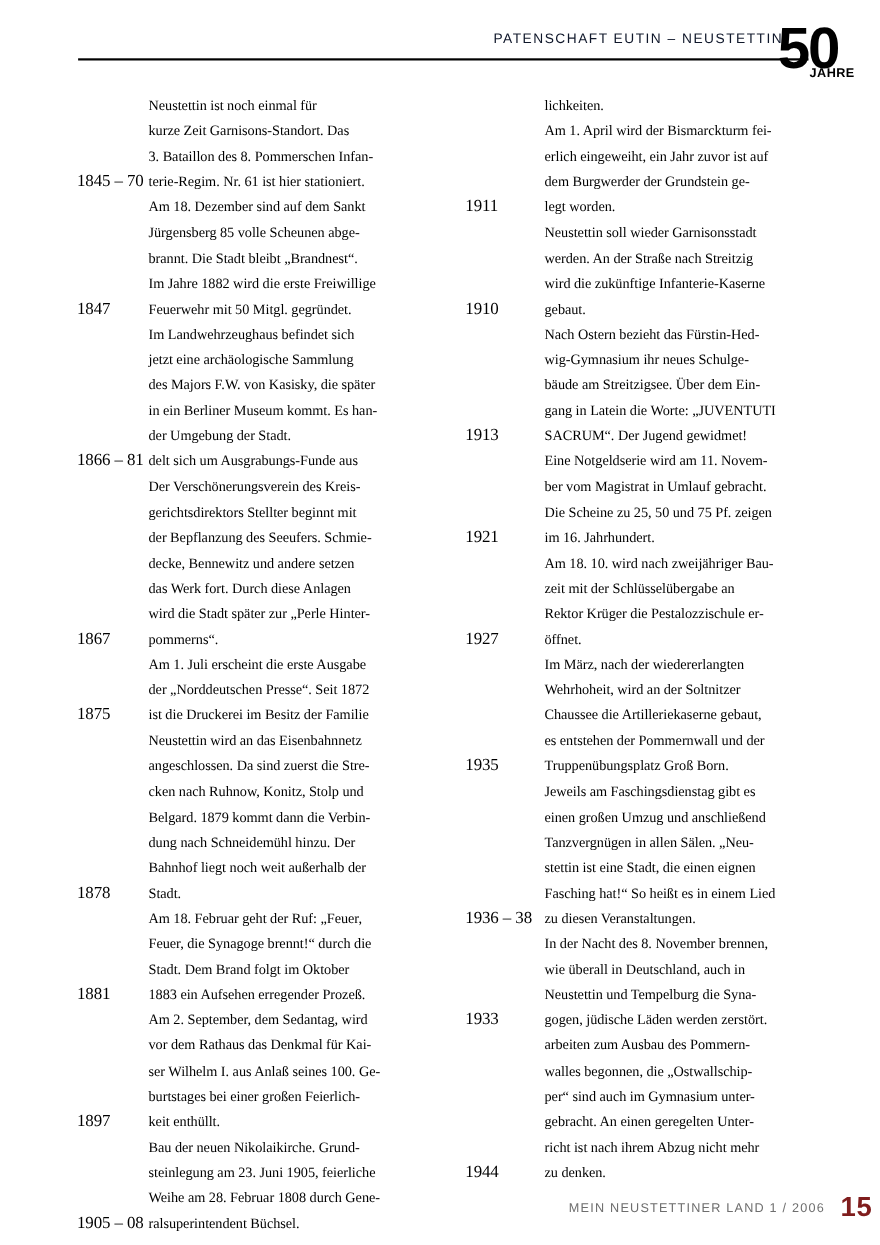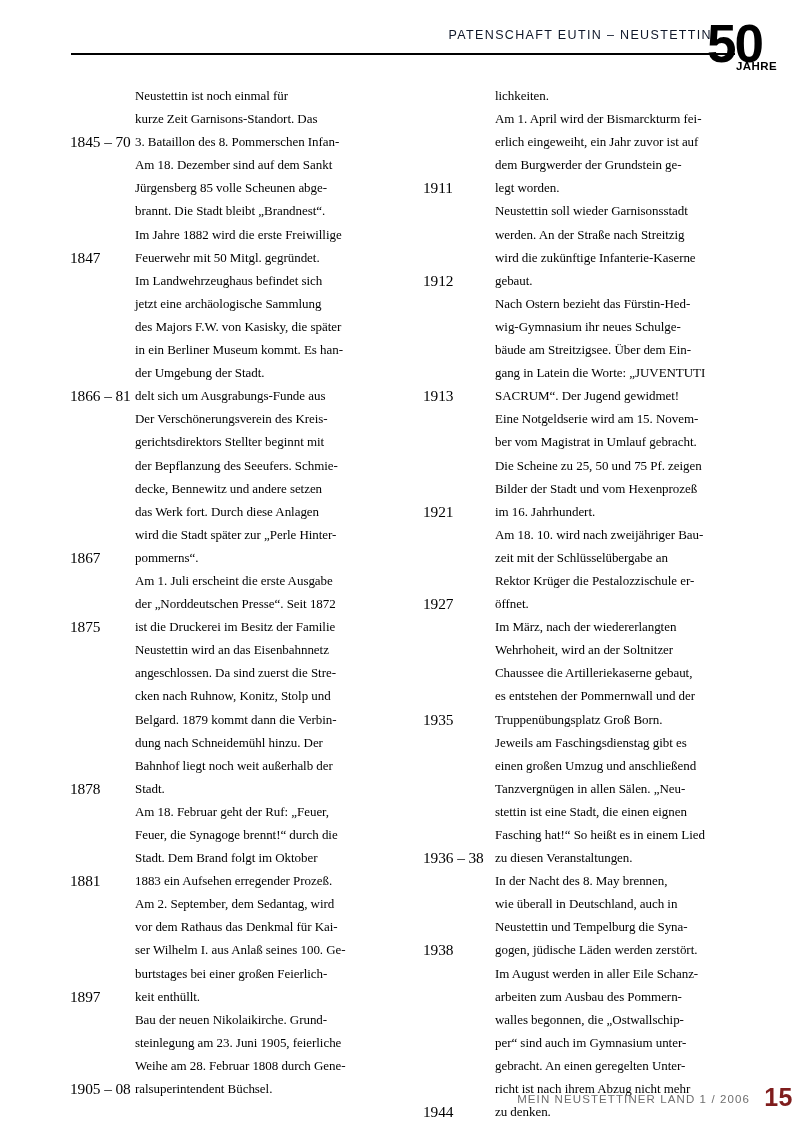--- a/index.html
+++ b/index.html
@@ -153,20 +153,21 @@
   </div>
 
   <div class="columns">
     <div class="column left">
         <div class="entry">
           <div class="entry-year">1845 – 70</div>
           <div class="entry-text lines">
             <span>Neustettin ist noch einmal für</span>
             <span>kurze Zeit Garnisons-Standort. Das</span>
             <span>3. Bataillon des 8. Pommerschen Infan-</span>
+            <span>terie-Regim. Nr. 61 ist hier stationiert.</span>
           </div>
         </div>
         <div class="entry">
           <div class="entry-year">1847</div>
           <div class="entry-text lines">
             <span>Am 18. Dezember sind auf dem Sankt</span>
             <span>Jürgensberg 85 volle Scheunen abge-</span>
             <span>brannt. Die Stadt bleibt „Brandnest“.</span>
             <span>Im Jahre 1882 wird die erste Freiwillige</span>
             <span>Feuerwehr mit 50 Mitgl. gegründet.</span>
@@ -254,45 +255,44 @@
         <div class="entry">
           <div class="entry-year">1911</div>
           <div class="entry-text lines">
             <span>Am 1. April wird der Bismarckturm fei-</span>
             <span>erlich eingeweiht, ein Jahr zuvor ist auf</span>
             <span>dem Burgwerder der Grundstein ge-</span>
             <span>legt worden.</span>
           </div>
         </div>
         <div class="entry">
-          <div class="entry-year">1912</div>
+          <div class="entry-year">1910</div>
           <div class="entry-text lines">
             <span>Neustettin soll wieder Garnisonsstadt</span>
             <span>werden. An der Straße nach Streitzig</span>
             <span>wird die zukünftige Infanterie-Kaserne</span>
             <span>gebaut.</span>
           </div>
         </div>
         <div class="entry">
           <div class="entry-year">1913</div>
           <div class="entry-text lines">
             <span>Nach Ostern bezieht das Fürstin-Hed-</span>
             <span>wig-Gymnasium ihr neues Schulge-</span>
             <span>bäude am Streitzigsee. Über dem Ein-</span>
             <span>gang in Latein die Worte: „JUVENTUTI</span>
             <span>SACRUM“. Der Jugend gewidmet!</span>
           </div>
         </div>
         <div class="entry">
           <div class="entry-year">1921</div>
           <div class="entry-text lines">
-            <span>Eine Notgeldserie wird am 15. Novem-</span>
+            <span>Eine Notgeldserie wird am 11. Novem-</span>
             <span>ber vom Magistrat in Umlauf gebracht.</span>
             <span>Die Scheine zu 25, 50 und 75 Pf. zeigen</span>
-            <span>Bilder der Stadt und vom Hexenprozeß</span>
             <span>im 16. Jahrhundert.</span>
           </div>
         </div>
         <div class="entry">
           <div class="entry-year">1927</div>
           <div class="entry-text lines">
             <span>Am 18. 10. wird nach zweijähriger Bau-</span>
             <span>zeit mit der Schlüsselübergabe an</span>
             <span>Rektor Krüger die Pestalozzischule er-</span>
             <span>öffnet.</span>
@@ -313,32 +313,31 @@
           <div class="entry-text lines">
             <span>Jeweils am Faschingsdienstag gibt es</span>
             <span>einen großen Umzug und anschließend</span>
             <span>Tanzvergnügen in allen Sälen. „Neu-</span>
             <span>stettin ist eine Stadt, die einen eignen</span>
             <span>Fasching hat!“ So heißt es in einem Lied</span>
             <span>zu diesen Veranstaltungen.</span>
           </div>
         </div>
         <div class="entry">
-          <div class="entry-year">1938</div>
-          <div class="entry-text lines">
-            <span>In der Nacht des 8. May brennen,</span>
+          <div class="entry-year">1933</div>
+          <div class="entry-text lines">
+            <span>In der Nacht des 8. November brennen,</span>
             <span>wie überall in Deutschland, auch in</span>
             <span>Neustettin und Tempelburg die Syna-</span>
             <span>gogen, jüdische Läden werden zerstört.</span>
           </div>
         </div>
         <div class="entry">
           <div class="entry-year">1944</div>
           <div class="entry-text lines">
-            <span>Im August werden in aller Eile Schanz-</span>
             <span>arbeiten zum Ausbau des Pommern-</span>
             <span>walles begonnen, die „Ostwallschip-</span>
             <span>per“ sind auch im Gymnasium unter-</span>
             <span>gebracht. An einen geregelten Unter-</span>
             <span>richt ist nach ihrem Abzug nicht mehr</span>
             <span>zu denken.</span>
           </div>
         </div>
       </div>
   </div>

